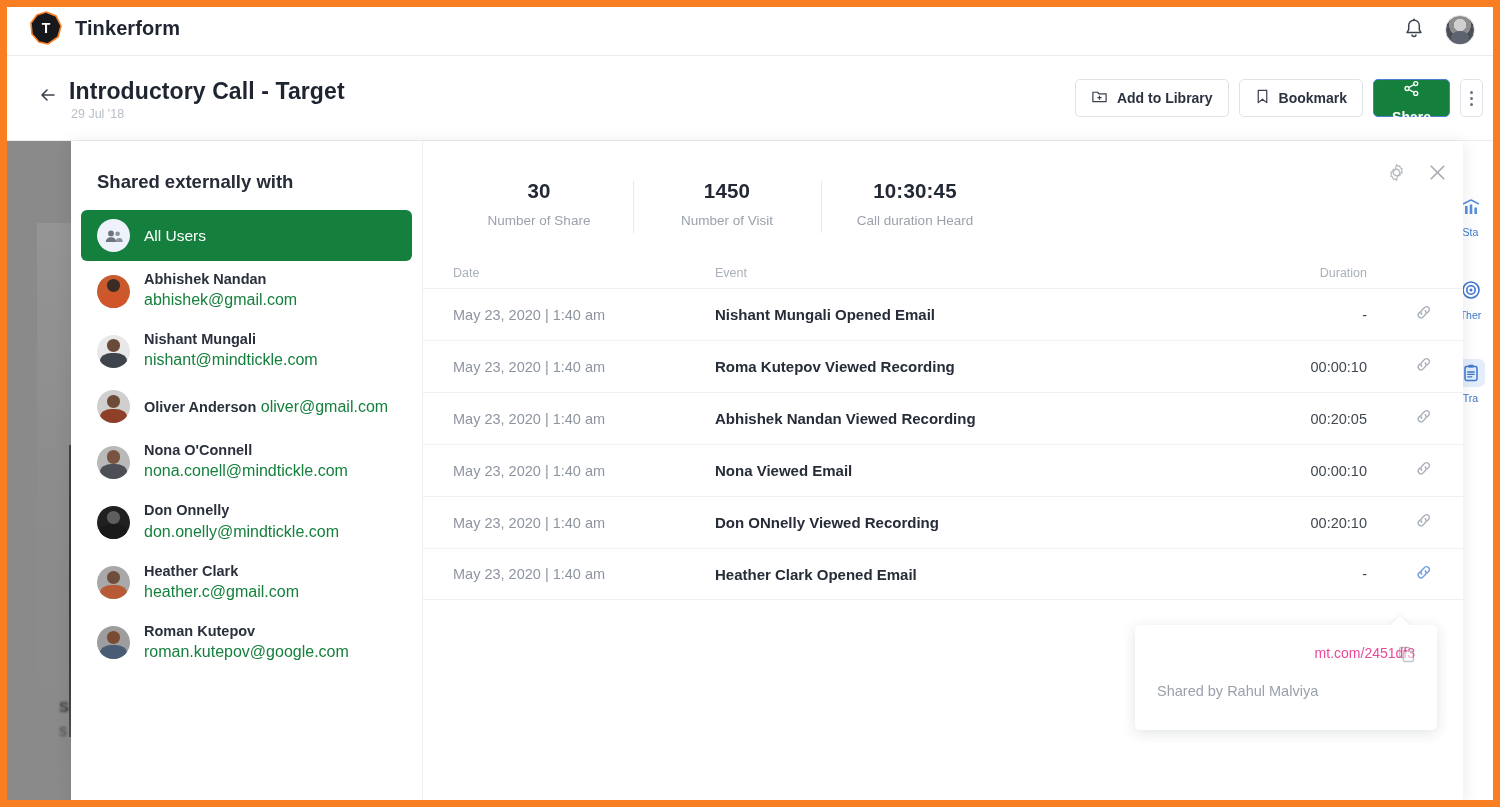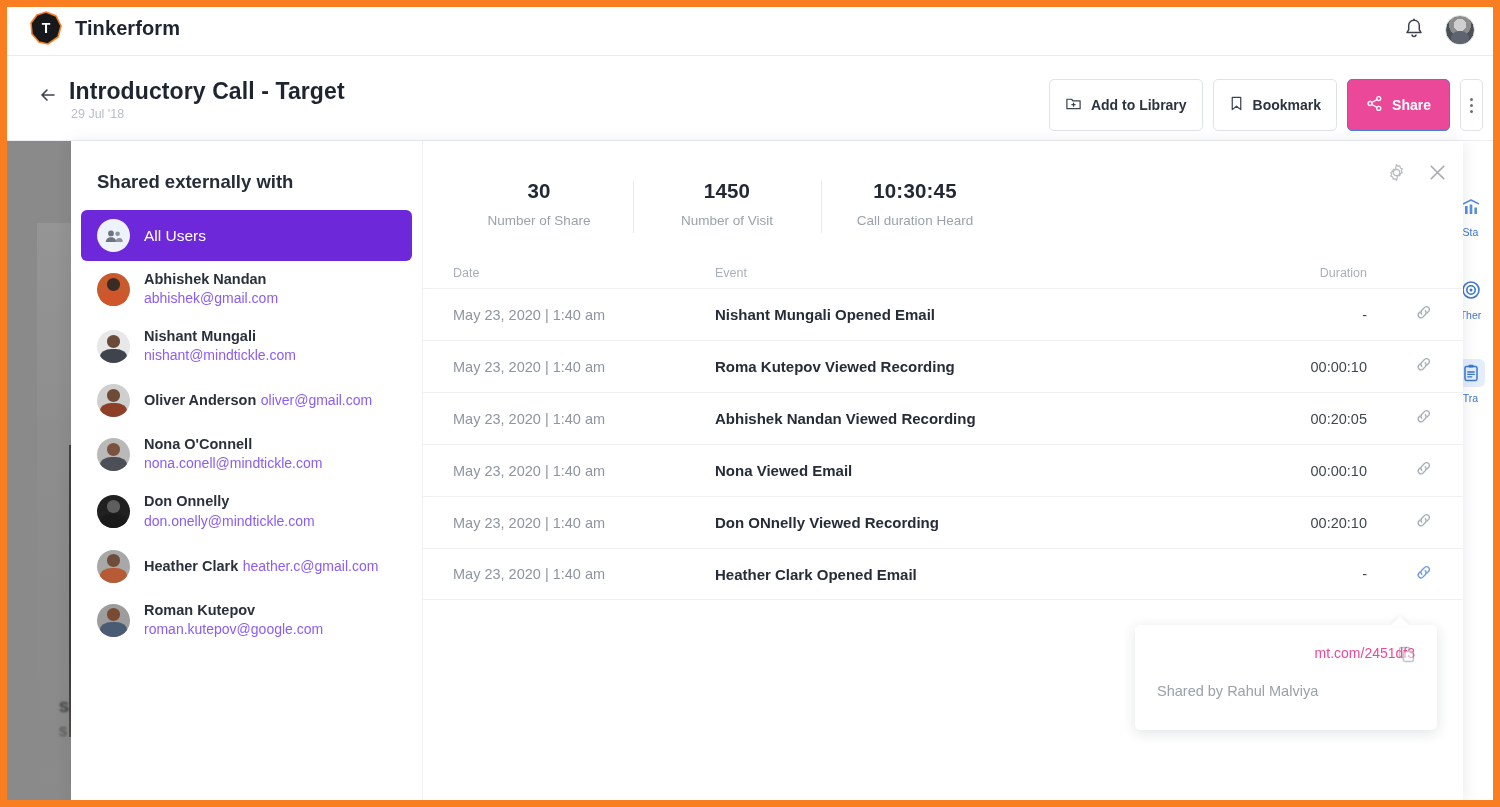--- a/index.html
+++ b/index.html
@@ -72,25 +72,25 @@
   #page-title {
     position: absolute; left: 62px; top: 22px;
     font-size: 23px; font-weight: bold; color: #1e2430; letter-spacing: .1px;
   }
   #page-date {
     position: absolute; left: 64px; top: 51px;
     font-size: 12.5px; color: #b8bec7; filter: blur(.35px);
   }
   #header-actions { position: absolute; right: 10px; top: 23px; display: flex; align-items: center; gap: 10px; }
   .hbtn {
-    height: 52px; border: 1px solid #dfe3e8; border-radius: 5px; background: #fff;
+    height: 38px; border: 1px solid #dfe3e8; border-radius: 5px; background: #fff;
     display: flex; align-items: center; gap: 9px; padding: 0 15px;
     font-size: 14px; color: #2b3240; font-weight: bold; cursor: pointer; white-space: nowrap;
   }
-  .hbtn.primary { background: #ec4899; border-color: #4a7fd4; color: #fff; padding: 0 18px; }
+  .hbtn.primary { background: #15803d; border-color: #4a7fd4; color: #fff; padding: 0 18px; flex-direction: column; }
   .hbtn.kebab { padding: 0 9px; gap: 0; }
   .kebab-dots { display: flex; flex-direction: column; gap: 3px; align-items: center; }
   .kebab-dots i { width: 3px; height: 3px; background: #6a7280; border-radius: 50%; display: block; }
 
   
   #player-bg {
     position: absolute; left: 0; top: 134px; width: 1486px; height: 659px;
     background: #ffffff;
   }
   #player-left {
@@ -137,30 +137,30 @@
     width: 352px; height: 659px; background: #fff;
     border-right: 1px solid #edeff2; padding: 30px 0 0 0;
   }
   #shared-title {
     font-size: 18.5px; font-weight: bold; color: #262c38; padding: 0 26px; margin-bottom: 17px;
   }
   .user-row {
     display: flex; align-items: center; gap: 14px;
     padding: 9px 16px; margin: 0 10px; border-radius: 6px; cursor: pointer;
   }
-  .user-row.selected { background: #6d28d9; }
+  .user-row.selected { background: #15803d; }
   .uava {
     width: 33px; height: 33px; min-width: 33px; border-radius: 50%;
     overflow: hidden; position: relative; background: #d8d8d8;
   }
   .uava .head { position: absolute; left: 29%; top: 14%; width: 42%; height: 40%; border-radius: 50%; }
   .uava .body { position: absolute; left: 8%; top: 56%; width: 84%; height: 58%; border-radius: 42% 42% 0 0; }
   .user-texts { overflow: hidden; }
   .uname { font-size: 14.5px; font-weight: bold; color: #2a303c; line-height: 1.25; white-space: nowrap; }
-  .uemail { font-size: 14px; color: #8b5cf6; line-height: 1.5; white-space: nowrap; filter: blur(.3px); }
+  .uemail { font-size: 16px; color: #15803d; line-height: 1.5; white-space: nowrap; filter: blur(.3px); }
   .user-row.selected .uname { color: #ffffff; font-size: 15.5px; font-weight: normal; }
   .allusers-ava {
     width: 33px; height: 33px; min-width: 33px; border-radius: 50%; background: #eef3fb;
     display: flex; align-items: center; justify-content: center;
   }
 
   #modal-right { flex: 1; position: relative; background: #fff; }
   #modal-tools { position: absolute; right: 16px; top: 22px; display: flex; align-items: center; gap: 22px; }
   .tool-ico { cursor: pointer; opacity: .55; }
 

